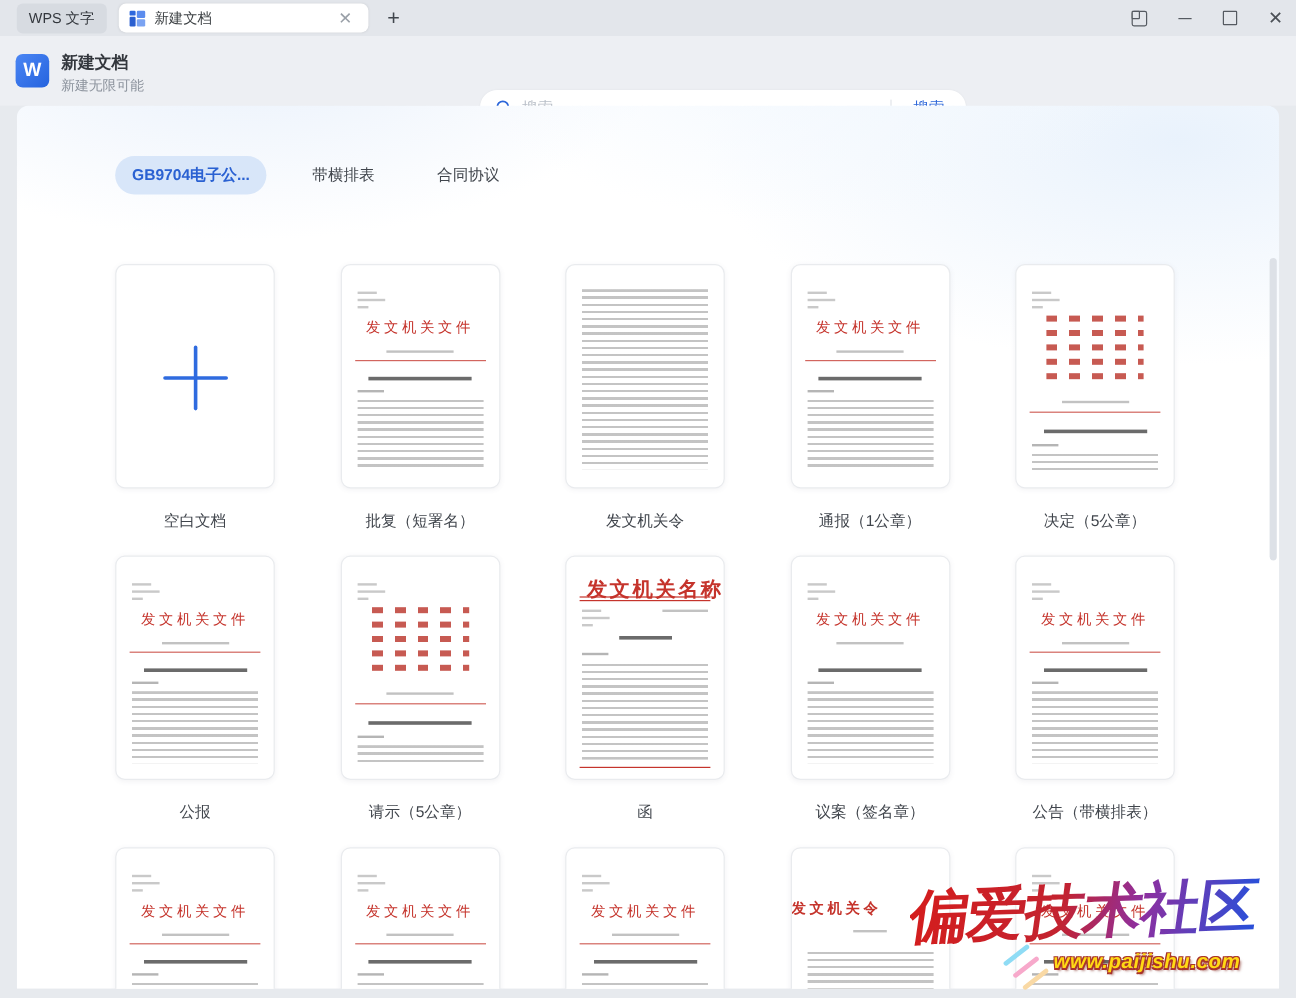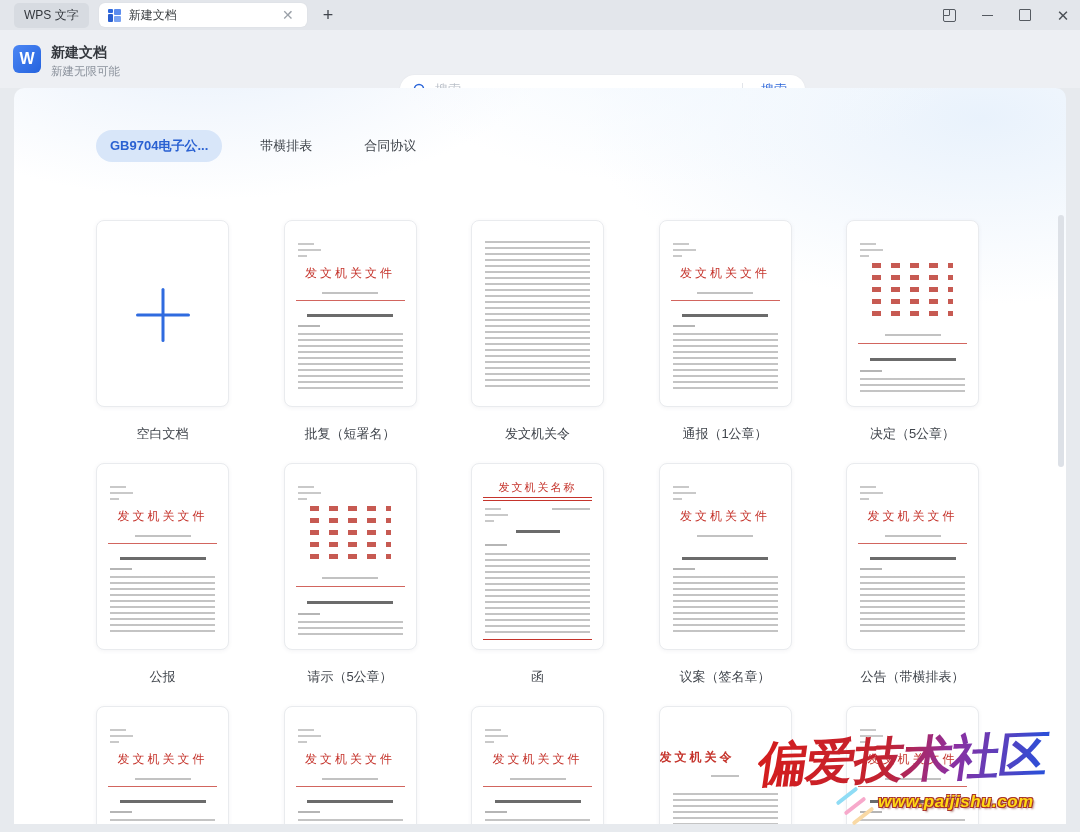--- a/index.html
+++ b/index.html
@@ -93,22 +93,22 @@
   .v-five .t-organs i { display:block; height:5px; margin-bottom:7px;
                         background:repeating-linear-gradient(90deg,#c75a52 0,#c75a52 9px,transparent 9px,transparent 19px); }
   .v-five .t-info { top:113px; } .v-five .t-redline { top:122px; }
   .v-five .t-doctitle { top:137px; } .v-five .t-salute { top:149px; }
   .v-five .t-body { top:157px; }
 
   
   .v-plain .t-body { top:20px; bottom:15px; }
 
   
-  .v-letter .t-lettertitle { position:absolute; left:0; right:0; top:16px; text-align:center; color:#c5342c;
-                             font-weight:normal; font-size:11px; letter-spacing:2px; }
+  .v-letter .t-lettertitle { position:absolute; left:0; right:0; top:16px; text-align:right; color:#c5342c;
+                             font-weight:bold; font-size:17px; letter-spacing:2px; }
   .v-letter .t-dblline { position:absolute; left:11px; right:11px; top:33px; height:4px;
                          border-top:1px solid #c5342c; border-bottom:1px solid #c5342c; }
   .v-letter .t-meta { top:44px; }
   .v-letter .t-meta-right { position:absolute; right:13px; top:44px; width:38px; height:2px; background:#c2c2c2; }
   .v-letter .t-doctitle { top:66px; width:44px; }
   .v-letter .t-salute { top:80px; }
   .v-letter .t-body { top:89px; bottom:16px; }
   .v-letter .t-bottomline { position:absolute; left:11px; right:11px; bottom:9px; height:1px; background:#c5342c; }
 
   

